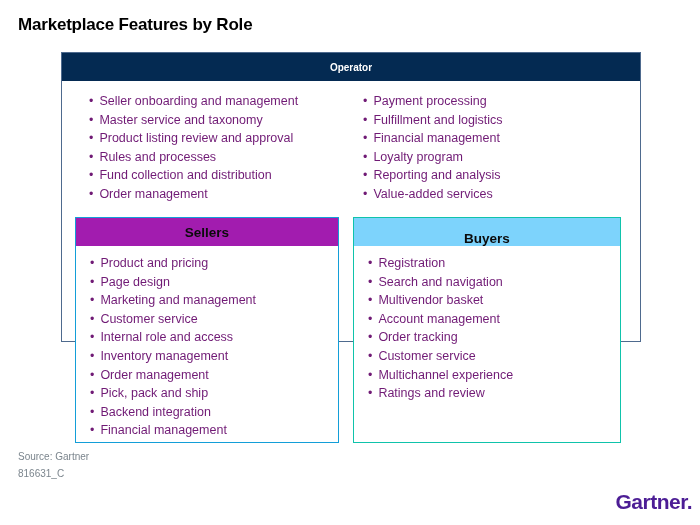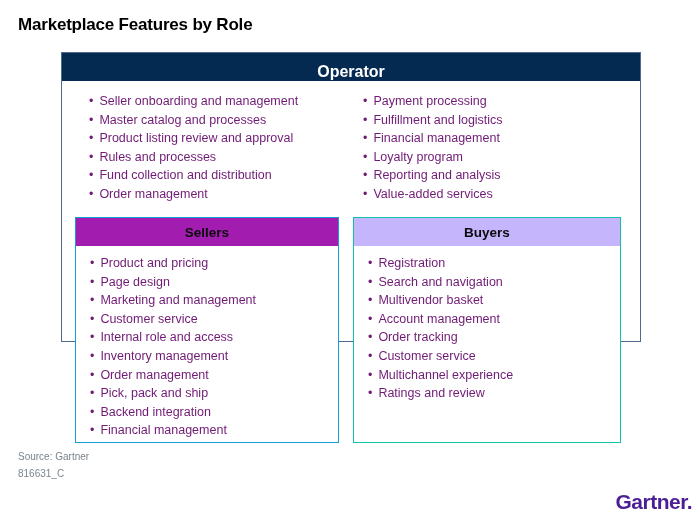--- a/index.html
+++ b/index.html
@@ -15,35 +15,35 @@
     font-size: 17px; font-weight: 800; color: #000000;
     letter-spacing: -0.2px;
   }
   .box { box-sizing: border-box; position: absolute; background: #ffffff; }
   .operator-box {
     left: 61px; top: 52px; width: 580px; height: 290px;
     border: 1.5px solid #4e6a8e; z-index: 1;
   }
   .operator-header {
     height: 28px; background: #042a52; color: #ffffff;
-    display: flex; align-items: flex-end; justify-content: center;
-    font-size: 16px; font-weight: 700;
+    display: flex; align-items: center; justify-content: center;
+    font-size: 10px; font-weight: 700;
   }
   .operator-cols { display: flex; padding: 11px 0 0 27px; }
   .col-left { width: 274px; }
   .col-right { width: 250px; }
   .sub-box { z-index: 2; top: 217px; height: 226px; }
   .sellers-box { left: 75px; width: 264px; border: 1.5px solid #139ed8; }
   .buyers-box  { left: 353px; width: 268px; border: 1.5px solid #0fc3ab; }
   .sub-header {
     height: 28px; display: flex; align-items: center; justify-content: center;
     font-size: 13.5px; font-weight: 700; color: #0b0b0b;
   }
   .sellers-box .sub-header { background: #a21caf; }
-  .buyers-box  .sub-header { background: #c4b5fd; }
+  .buyers-box  .sub-header { background: #7dd3fc; align-items: flex-end; }
   .sub-list { padding: 8px 0 0 14px; }
   .bullet-item {
     font-size: 12.5px; line-height: 18.6px; color: #701a75;
     white-space: nowrap;
   }
   .bullet-item::before { content: "•"; margin-right: 6px; }
   .source-block {
     position: absolute; left: 18px; top: 448px;
     font-size: 10px; line-height: 17px; color: #7b858d;
   }
@@ -58,21 +58,21 @@
 
 <div class="page-title">Marketplace Features by Role</div>
 
 <div class="box operator-box">
   <div class="operator-header">
     <span>Operator</span>
   </div>
   <div class="operator-cols">
     <div class="col-left">
         <div class="bullet-item">Seller onboarding and management</div>
-        <div class="bullet-item">Master catalog and processes</div>
+        <div class="bullet-item">Master service and taxonomy</div>
         <div class="bullet-item">Product listing review and approval</div>
         <div class="bullet-item">Rules and processes</div>
         <div class="bullet-item">Fund collection and distribution</div>
         <div class="bullet-item">Order management</div>
       </div>
     <div class="col-right">
         <div class="bullet-item">Payment processing</div>
         <div class="bullet-item">Fulfillment and logistics</div>
         <div class="bullet-item">Financial management</div>
         <div class="bullet-item">Loyalty program</div>

